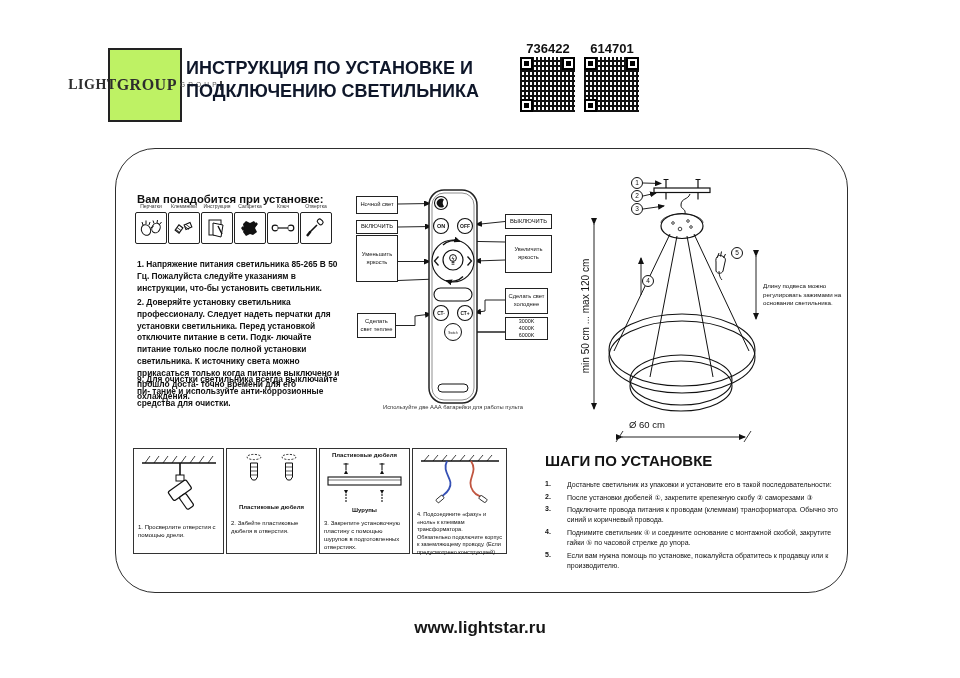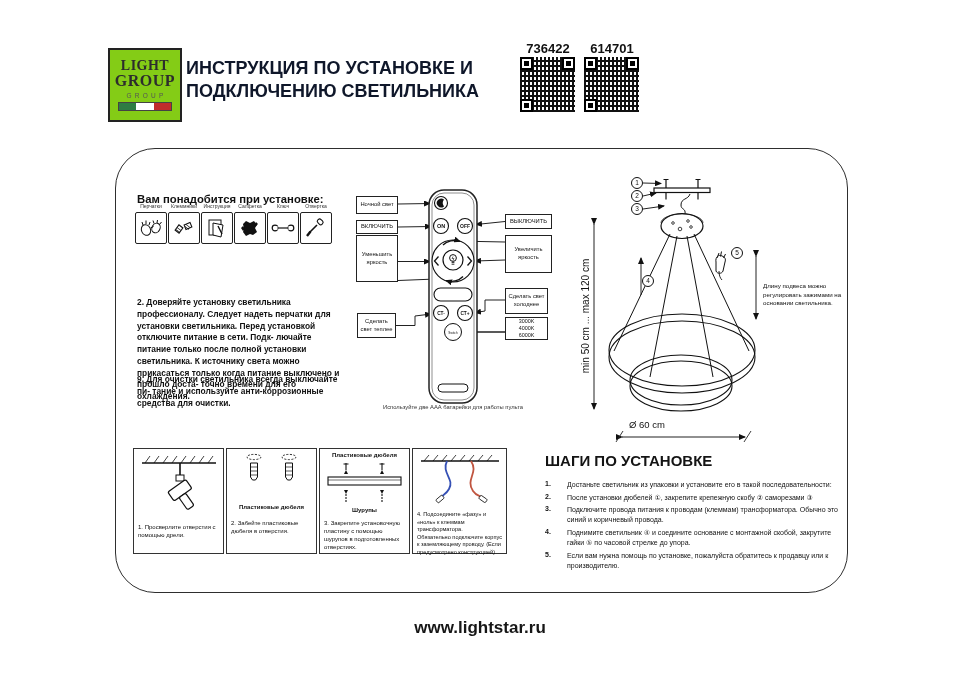--- a/index.html
+++ b/index.html
@@ -2,21 +2,21 @@
 <html><head>
 <meta charset="utf-8">
 <style>
   html,body{margin:0;padding:0;background:#fff;}
   .page{position:relative;width:960px;height:678px;background:#fff;overflow:hidden;
         font-family:"Liberation Sans",sans-serif;color:#1a1a1a;}
   .abs{position:absolute;}
 
   
   .logo-box{left:108px;top:48px;width:70px;height:70px;border:2px solid #222;
-            display:flex;flex-direction:column;align-items:center;justify-content:center;background:#84cc16;}
+            display:flex;flex-direction:row;align-items:center;justify-content:center;background:#bef264;}
   .logo-l1{font-family:"Liberation Serif",serif;font-weight:bold;font-size:14px;line-height:1;letter-spacing:.5px;color:#2d2d2d;}
   .logo-l2{font-family:"Liberation Serif",serif;font-weight:bold;font-size:16px;line-height:1.05;letter-spacing:.5px;color:#2d2d2d;}
   .logo-l3{font-size:6.5px;letter-spacing:3.2px;color:#555;margin:2px 0 3px 3px;}
   .flag{width:52px;height:7px;border:1px solid #444;display:flex;}
   .flag div{flex:1;}
   .doc-title{left:186px;top:57px;width:340px;font-size:18px;font-weight:bold;line-height:1.28;color:#0f172a;}
   .qr-num{top:41px;width:56px;text-align:center;font-weight:bold;font-size:13px;color:#111;}
   .qr{top:57px;width:55px;height:55px;background-color:#fff;
       background-image:
         repeating-linear-gradient(0deg,#111 0 2px,transparent 2px 5px),
@@ -174,20 +174,21 @@
         <g stroke="#111" fill="#fff">
           <rect x="14" y="3.5" width="6" height="4.5" rx="2" transform="rotate(45 17 6)" stroke-width="1.1"></rect>
           <path d="M14,9 L7,16" stroke-width="1.6" fill="none"></path>
           <path d="M7.5,15.5 L4,20" stroke-width="2.4" fill="none"></path>
         </g>
           </svg>
         </div>
     </div>
   </div>
 
+  <div class="abs para" style="top:259px;">1. Напряжение питания светильника 85-265 В 50 Гц. Пожалуйста следуйте указаниям в инструкции, что-бы установить светильник.</div>
   <div class="abs para" style="top:297px;">2. Доверяйте установку светильника профессионалу. Следует надеть перчатки для установки светильника. Перед установкой отключите питание в сети. Подк- лючайте питание только после полной установки светильника. К источнику света можно прикасаться только когда питание выключено и прошло доста- точно времени для его охлаждения.</div>
   <div class="abs para" style="top:374px;">9. Для очистки светильника всегда выключайте пи- тание и используйте анти-коррозионные средства для очистки.</div>
 
   <svg class="abs" style="left:350px;top:175px;" width="228" height="252" viewBox="0 0 228 252">
     <defs>
       <marker id="ar1" markerWidth="7" markerHeight="6" refX="6" refY="3" orient="auto" markerUnits="userSpaceOnUse">
         <path d="M0,0 L7,3 L0,6 Z" fill="#111"></path>
       </marker>
     </defs>
 

